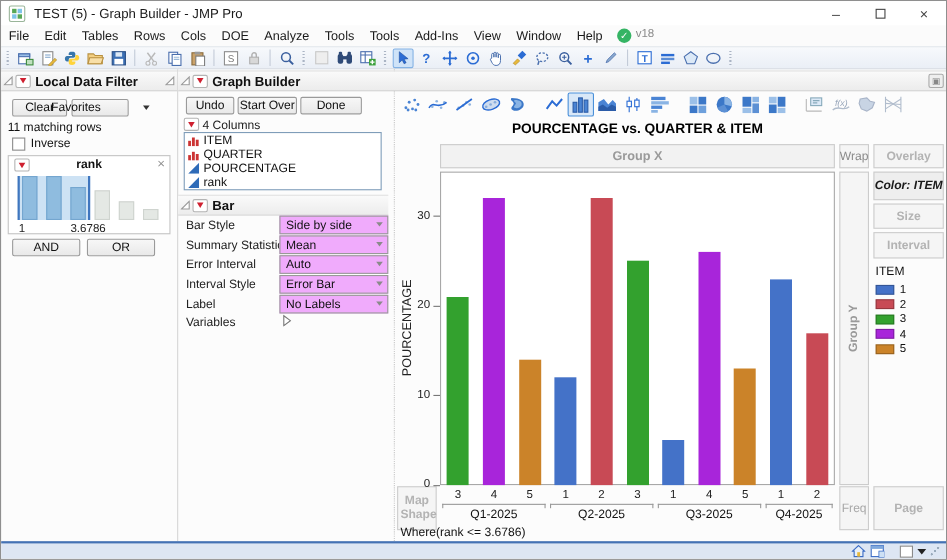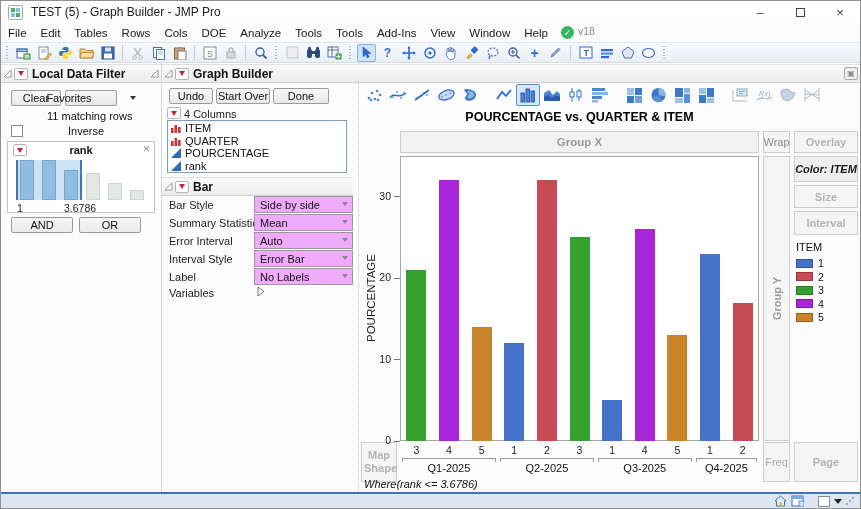--- a/index.html
+++ b/index.html
@@ -35,21 +35,21 @@
   
   .band{position:absolute;height:19px;background:linear-gradient(#fafafa,#ececec);border-top:1px solid #e0e0e0;border-bottom:1px solid #d2d2d2;display:flex;align-items:center;}
   .band-title{font-weight:bold;font-size:12px;color:#111;margin-left:4px;}
   .rtri{width:14px;height:12px;background:#fff;border:1px solid #b4b4b4;border-radius:2px;display:flex;align-items:center;justify-content:center;flex:none;}
   .rtri i{width:0;height:0;border-left:3.5px solid transparent;border-right:3.5px solid transparent;border-top:5px solid #cf2030;}
   .coll{flex:none;margin:0 2px;}
   .btn{background:linear-gradient(#f7f7f7,#e9e9e9);border:1px solid #9a9a9a;border-radius:2px;font-size:11px;color:#111;display:flex;align-items:center;justify-content:center;position:absolute;height:16px;}
   .dtri{width:0;height:0;border-left:3.5px solid transparent;border-right:3.5px solid transparent;border-top:4.5px solid #333;margin-left:5px;}
 
   
-  .ldf-text{position:absolute;font-size:11px;color:#111;margin-left:40px;}
+  .ldf-text{position:absolute;font-size:11px;color:#111;}
   .checkbox{position:absolute;width:12px;height:12px;border:1px solid #8a8a8a;background:#fff;}
   .filter-card{position:absolute;left:6px;top:140px;width:148px;height:72px;background:#fff;border:1px solid #c4c4c4;}
   .filter-head{position:relative;height:17px;}
   .filter-col{position:absolute;left:0;right:0;top:2px;text-align:center;font-weight:bold;font-size:11px;color:#111;}
   .close-x{position:absolute;right:4px;top:1px;color:#909090;font-size:12px;line-height:12px;}
   .hist-zone{position:absolute;left:8px;top:18px;width:132px;height:40px;}
   .sel-region{position:absolute;top:0;bottom:0;background:#cde2f4;border-left:2px solid #3f76bf;border-right:2px solid #3f76bf;}
   .hbar{position:absolute;bottom:0;}
   .hbar.blue{background:#8fbcdf;border:1px solid #74a6cf;}
   .hbar.gray{background:#e4e8e4;border:1px solid #cfd4cf;}
@@ -76,21 +76,21 @@
   .yaxis-title{position:absolute;left:364px;top:155px;width:15px;height:285px;writing-mode:vertical-rl;transform:rotate(180deg);text-align:center;font-size:11.5px;color:#222;}
   .xitem{position:absolute;width:24px;text-align:center;font-size:10.5px;color:#222;top:443px;}
   .qcell{position:absolute;top:457px;height:18px;}
   .qbracket{position:absolute;left:2px;right:2px;top:0;height:4px;border-top:1px solid #999;border-left:1px solid #999;border-right:1px solid #999;}
   .qlabel{position:absolute;left:0;right:0;top:4px;text-align:center;font-size:11px;color:#111;}
   .xaxis-title{position:absolute;left:399px;top:471px;width:359px;text-align:center;font-size:11px;color:#222;}
   .legend-title{position:absolute;left:795px;top:240px;font-size:11px;color:#111;}
   .legend-row{position:absolute;left:795px;display:flex;align-items:center;gap:5px;}
   .legend-swatch{width:17px;height:9px;border:1px solid rgba(0,0,0,.25);}
   .legend-label{font-size:10.5px;color:#111;}
-  .where{position:absolute;left:363px;top:477px;font-size:11px;color:#111;font-style:italic;}
+  .where{position:absolute;left:363px;top:477px;font-size:11px;color:#111;}
 
   
   .palette{position:absolute;left:361px;top:83px;display:flex;align-items:center;}
   .pbtn{width:24px;height:22px;display:flex;align-items:center;justify-content:center;border:1px solid transparent;border-radius:2px;flex:none;}
   .pbtn.sel{background:#d9e8f8;border:1px solid #4a90d9;}
   .pgap{width:10px;flex:none;}
   .props-icon{position:absolute;right:4px;top:2px;width:14px;height:13px;border:1px solid #aaa;background:#eee;border-radius:2px;display:flex;align-items:center;justify-content:center;font-size:8px;color:#888;}
 
   
   .statusbar{position:absolute;left:0;bottom:0;width:100%;height:16px;background:#dde6f3;border-top:2px solid #4472b4;display:flex;align-items:center;justify-content:flex-end;gap:4px;padding-right:6px;}

